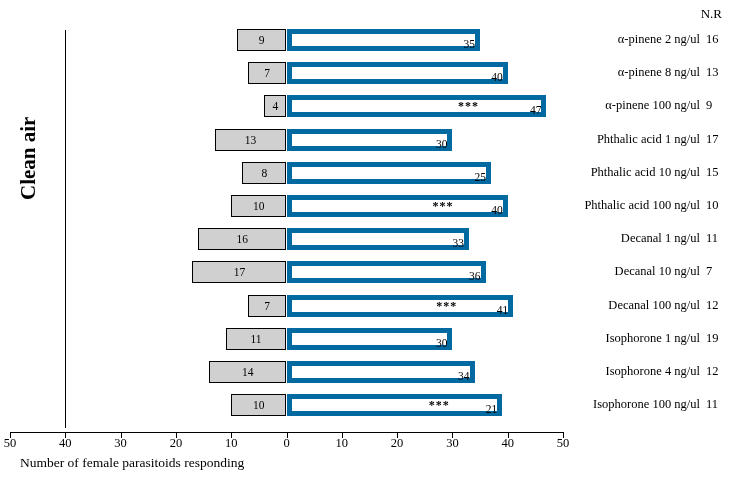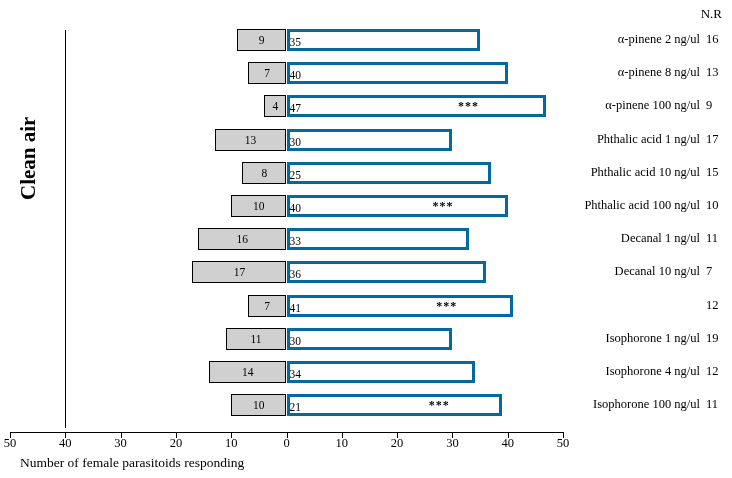--- a/index.html
+++ b/index.html
@@ -34,23 +34,23 @@
   .bar-left{
     position:absolute; top:0; height:22px;
     background:#d0d0d0; border:1px solid #000;
     box-sizing:border-box;
     text-align:center;
     font-size:11.5px;
     line-height:20px;
   }
   .bar-right{
     position:absolute; top:0; height:22px;
-    background:#ffffff; border:3px solid #0369a1;
+    background:#ffffff; border:5px solid #0369a1;
     box-sizing:border-box;
-    text-align:left;
+    text-align:right;
     font-size:11.5px;
     line-height:20px;
   }
   .stars{
     position:absolute; top:0; height:22px;
     line-height:22px; font-size:12px; font-weight:bold;
     letter-spacing:1px;
   }
   .treat-label{
     position:absolute; top:0; height:22px; line-height:21px;
@@ -128,20 +128,21 @@
       <div class="row" style="top: 261.4px; width: 732px;">
         <div class="bar-left" style="left: 192.49px; width: 94.01px;">17</div>
         <div class="bar-right" style="left: 286.5px; width: 199.08px;">36</div>
         <div class="treat-label" style="left: 565px; width: 135px;">Decanal 10 ng/ul</div>
         <div class="nr-value" style="left: 706px; width: 26px;">7</div>
       </div>
       <div class="row" style="top: 294.6px; width: 732px;">
         <div class="bar-left" style="left: 247.79px; width: 38.71px;">7</div>
         <div class="bar-right" style="left: 286.5px; width: 226.73px;">41</div>
         <div class="stars" style="left: 436.142px;">***</div>
+        <div class="treat-label" style="left: 565px; width: 135px;">Decanal 100 ng/ul</div>
         <div class="nr-value" style="left: 706px; width: 26px;">12</div>
       </div>
       <div class="row" style="top: 327.8px; width: 732px;">
         <div class="bar-left" style="left: 225.67px; width: 60.83px;">11</div>
         <div class="bar-right" style="left: 286.5px; width: 165.9px;">30</div>
         <div class="treat-label" style="left: 565px; width: 135px;">Isophorone 1 ng/ul</div>
         <div class="nr-value" style="left: 706px; width: 26px;">19</div>
       </div>
       <div class="row" style="top: 361px; width: 732px;">
         <div class="bar-left" style="left: 209.08px; width: 77.42px;">14</div>

